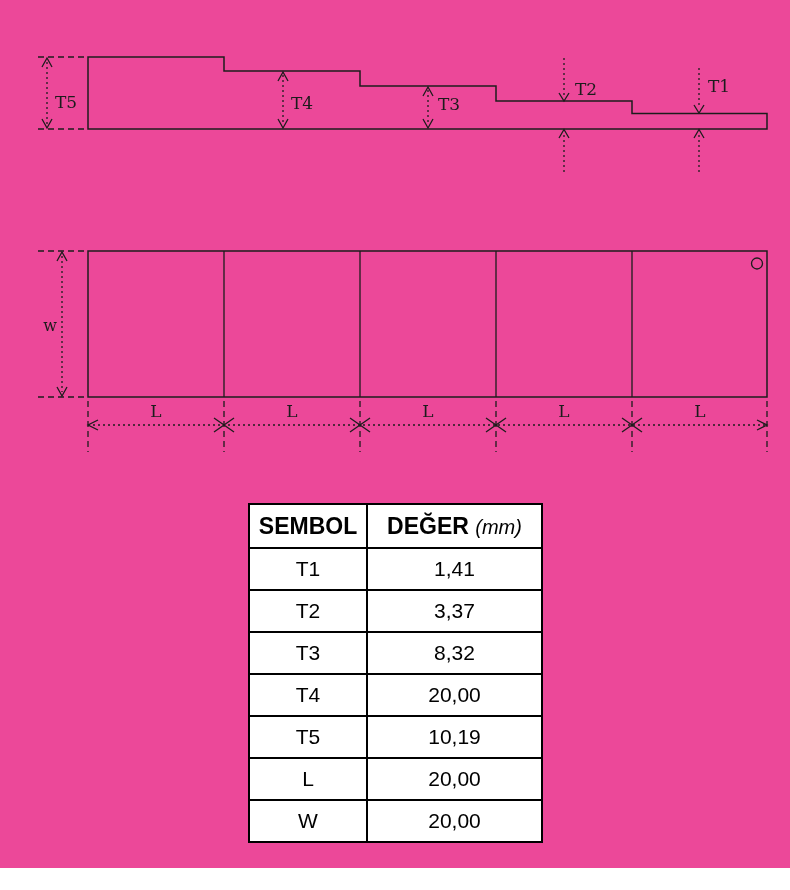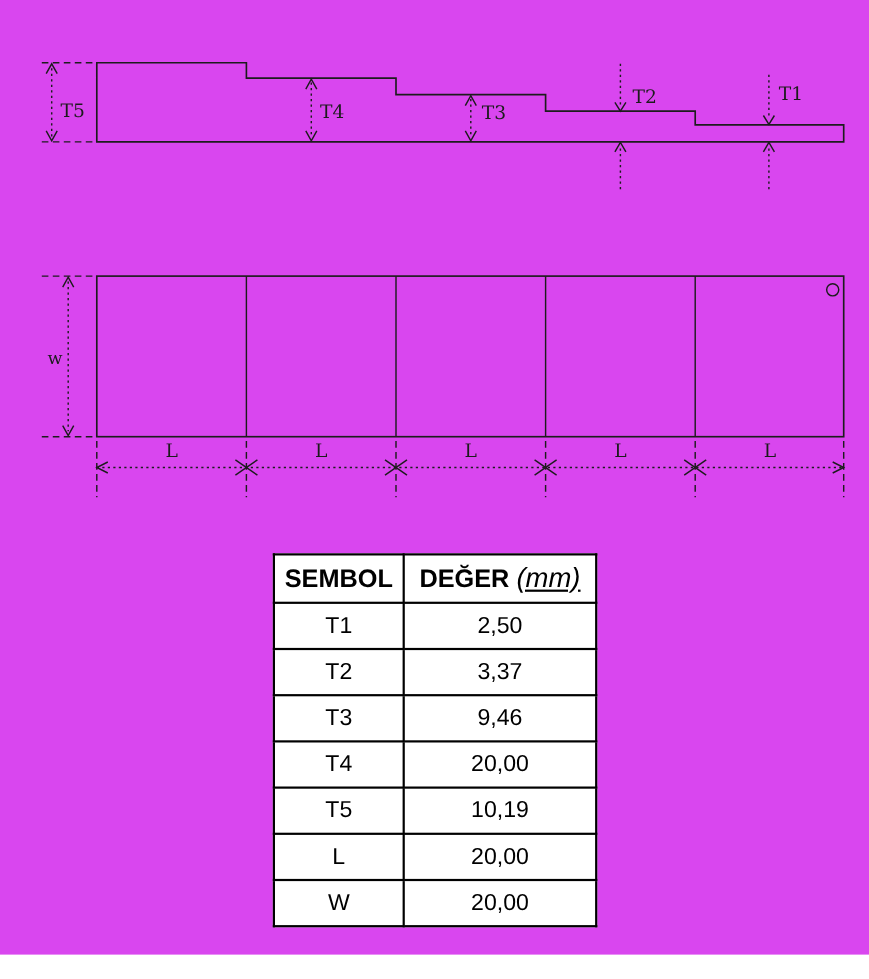--- a/index.html
+++ b/index.html
@@ -1,20 +1,20 @@
 <!DOCTYPE html>
 <html><head>
 <meta charset="utf-8">
 <style>
   html, body { margin: 0; padding: 0; background: #ffffff; }
   .page {
     position: relative;
     width: 790px;
     height: 868px;
-    background: #d946ef;
+    background: #ec4899;
     overflow: hidden;
     font-family: "Liberation Sans", sans-serif;
   }
   .linework {
     position: absolute;
     left: 0; top: 0;
   }
   .dim-label {
     position: absolute;
     transform: translate(-50%, -50%);
@@ -50,22 +50,21 @@
     font-size: 21px;
     font-weight: normal;
     height: 40px;
     font-family: "Liberation Sans", sans-serif;
   }
   .col-symbol { width: 118px; }
   .col-value  { width: 175px; }
   .unit {
     font-style: italic;
     font-weight: normal;
-    font-size: 25px;
-    text-decoration: underline;
+    font-size: 20px;
   }
 </style>
 </head>
 <body>
 
 <div class="page">
 
   <svg class="linework" width="790" height="890" viewBox="0 0 790 890" fill="none" stroke="#1c1c1c" stroke-width="1.3">
 
     <g>
@@ -176,29 +175,29 @@
         <th>SEMBOL</th>
         <th>
           <span>DEĞER</span>
           <span class="unit">(mm)</span>
         </th>
       </tr>
     </thead>
     <tbody>
       <tr>
         <td>T1</td>
-        <td>2,50</td>
+        <td>1,41</td>
       </tr>
       <tr>
         <td>T2</td>
         <td>3,37</td>
       </tr>
       <tr>
         <td>T3</td>
-        <td>9,46</td>
+        <td>8,32</td>
       </tr>
       <tr>
         <td>T4</td>
         <td>20,00</td>
       </tr>
       <tr>
         <td>T5</td>
         <td>10,19</td>
       </tr>
       <tr>

